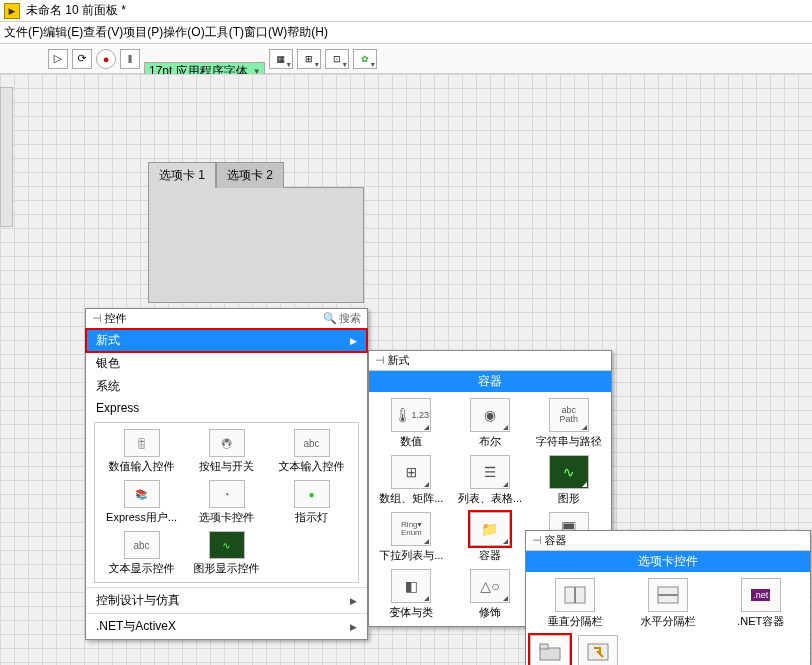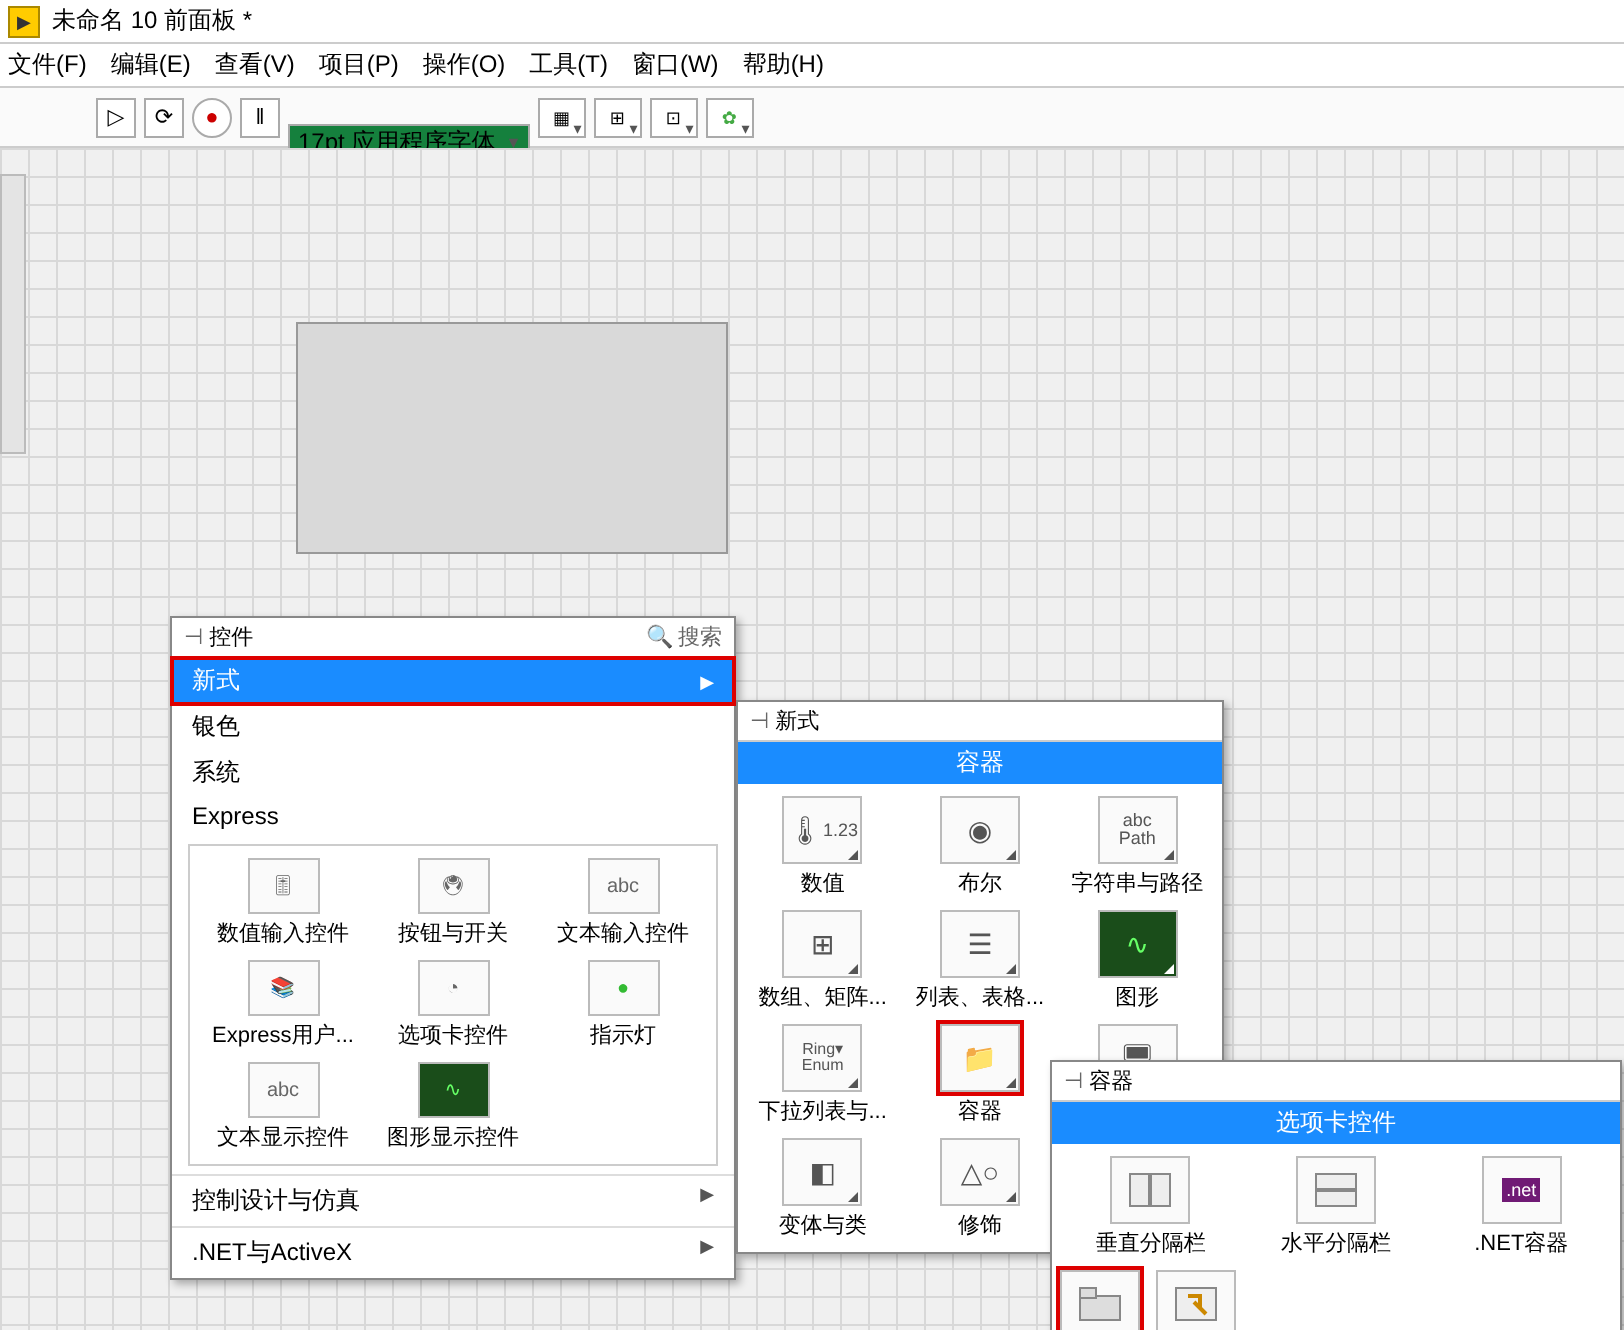--- a/index.html
+++ b/index.html
@@ -1,25 +1,25 @@
 <!DOCTYPE html>
 <html><head>
 <meta charset="utf-8">
 <style>
 * { box-sizing: border-box; margin: 0; padding: 0; }
 body { font-family: "Microsoft YaHei", SimSun, sans-serif; font-size: 12px; background: #fff; width: 812px; height: 665px; overflow: hidden; position: relative; }
 .titlebar { height: 22px; background: #fff; display: flex; align-items: center; padding: 2px 4px; border-bottom: 1px solid #ccc; }
 .app-icon { width: 16px; height: 16px; background: #fc0; border: 1px solid #a80; margin-right: 6px; display: flex; align-items: center; justify-content: center; font-size: 9px; color: #333; }
-.menubar { height: 22px; display: flex; align-items: center; padding: 0 4px; gap: 12px; background: #fff; border-bottom: 1px solid #ccc; }
+.menubar { height: 22px; display: flex; align-items: center; padding: 0 4px; background: #fff; border-bottom: 1px solid #ccc; }
 .menubar span { cursor: default; }
 .toolbar { height: 30px; background: #fafafa; border-bottom: 1px solid #ccc; display: flex; align-items: center; padding: 2px 48px; gap: 4px; }
 .tbtn { width: 20px; height: 20px; border: 1px solid #aaa; background: #fff; display: flex; align-items: center; justify-content: center; font-size: 11px; cursor: pointer; }
 .tbtn.rec { border-radius: 50%; color: #c00; }
 .tbtn.pause { }
-.fontsel { height: 20px; border: 1px solid #aaa; background: #15803d; padding: 0 16px 0 4px; display: flex; align-items: center; position: relative; margin-top: 26px; }
+.fontsel { height: 20px; border: 1px solid #aaa; background: #86efac; padding: 0 16px 0 4px; display: flex; align-items: center; position: relative; margin-top: 26px; }
 .fontsel::after { content: "▼"; position: absolute; right: 3px; font-size: 8px; color: #555; }
 .tbox { width: 24px; height: 20px; border: 1px solid #aaa; background: #fff; display: flex; align-items: center; justify-content: center; font-size: 9px; cursor: pointer; position: relative; }
 .tbox::after { content: "▾"; position: absolute; right: 1px; bottom: -1px; font-size: 8px; color: #555; }
 .tbox.gear { color: #4a4; }
 .canvas { position: absolute; top: 74px; left: 0; right: 0; bottom: 0; background-color: #f0f0f0; background-image: linear-gradient(#d8d8d8 1px, transparent 1px), linear-gradient(90deg, #d8d8d8 1px, transparent 1px); background-size: 14px 14px; }
 .leftpad { position: absolute; left: 0; top: 13px; width: 13px; height: 140px; background: #e4e4e4; border: 1px solid #bbb; }
 .tabctl { position: absolute; left: 148px; top: 88px; width: 216px; }
 .tabrow { display: flex; }
 .tab { padding: 4px 10px; border: 1px solid #999; border-bottom: none; background: #c4c4c4; font-size: 12px; cursor: pointer; }
 .tab.active { background: #d9d9d9; }
@@ -31,21 +31,21 @@
 .popup-hdr .lbl { display: flex; align-items: center; gap: 3px; }
 .pin { font-size: 11px; color: #666; }
 .search { display: flex; align-items: center; gap: 2px; font-size: 11px; color: #666; }
 .popup-item { padding: 3px 10px; cursor: pointer; }
 .popup-item.hl { background: #1a8cff; color: #fff; display: flex; justify-content: space-between; align-items: center; outline: 2px solid #d00; outline-offset: -1px; }
 .popup-item.hl::after { content: "▶"; font-size: 9px; }
 .popup-grid { padding: 6px; border: 1px solid #ccc; margin: 4px 8px; }
 .pgrid { display: grid; grid-template-columns: repeat(3, 1fr); gap: 6px 4px; }
 .pcell { text-align: center; font-size: 11px; }
 .pcell .ic { width: 36px; height: 28px; margin: 0 auto 2px; border: 1px solid #bbb; background: #fafafa; display: flex; align-items: center; justify-content: center; font-size: 10px; color: #666; }
-.popup-sub { padding: 4px 10px; border-top: 1px solid #ddd; display: flex; justify-content: space-between; cursor: pointer; }
+.popup-sub { padding: 4px 10px; border-top: 1px solid #ddd; display: flex; justify-content: space-between; align-items: center; cursor: pointer; }
 .popup-sub::after { content: "▶"; font-size: 9px; color: #555; }
 
 .popup-l2 { left: 368px; top: 350px; width: 244px; }
 .popup-title { background: #1a8cff; color: #fff; text-align: center; padding: 2px; font-size: 12px; }
 .grid3 { display: grid; grid-template-columns: repeat(3, 1fr); gap: 2px; padding: 4px; }
 .gcell { text-align: center; font-size: 11px; padding: 2px; }
 .gcell .ic { width: 40px; height: 34px; margin: 0 auto 2px; border: 1px solid #bbb; background: #fafafa; display: flex; align-items: center; justify-content: center; font-size: 14px; color: #555; position: relative; }
 .gcell .ic.sel { outline: 2px solid #d00; }
 .tri { position: absolute; right: 1px; bottom: 1px; width: 0; height: 0; border-right: 5px solid #555; border-top: 5px solid transparent; }
 
@@ -85,20 +85,24 @@
     </div>
   <div class="tbox">▦</div>
   <div class="tbox">⊞</div>
   <div class="tbox">⊡</div>
   <div class="tbox gear">✿</div>
 </div>
 
 <div class="canvas">
   <div class="leftpad"></div>
   <div class="tabctl">
+    <div class="tabrow">
+      <div class="tab active">选项卡 1</div>
+      <div class="tab">选项卡 2</div>
+    </div>
     <div class="tabbody"></div>
   </div>
 </div>
 
 <div class="popup popup-l1">
   <div class="popup-hdr">
     <span class="lbl">
         <span class="pin">⊣</span>
         <span>控件</span>
       </span>

